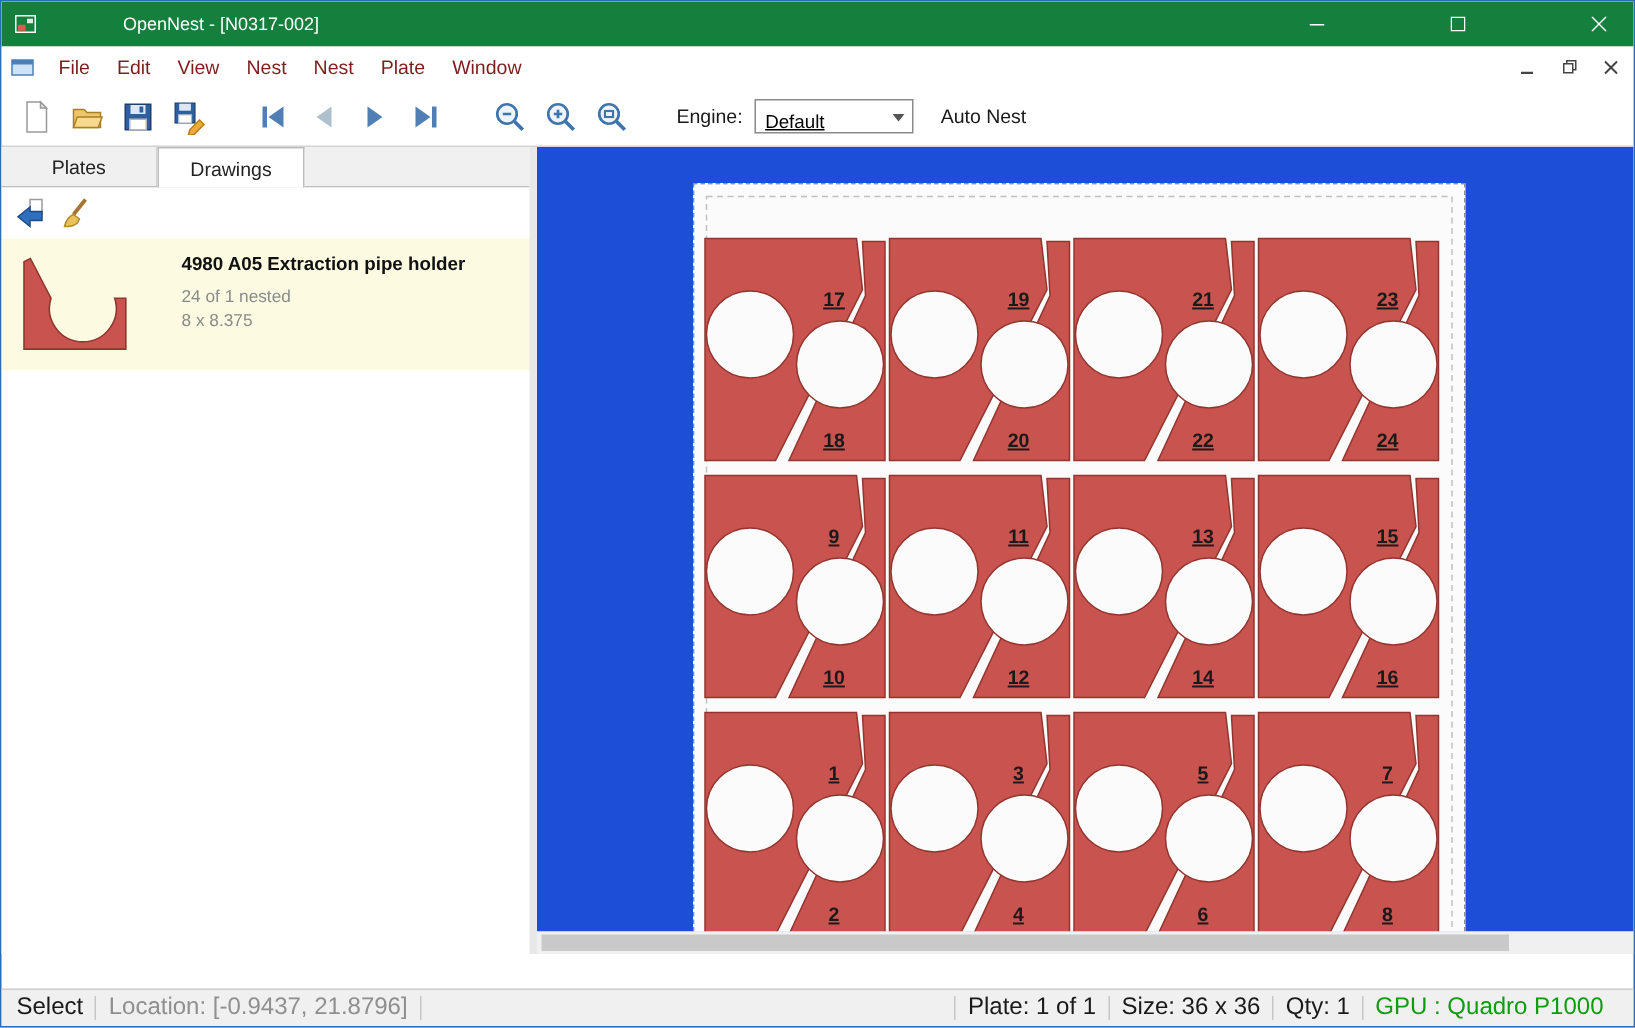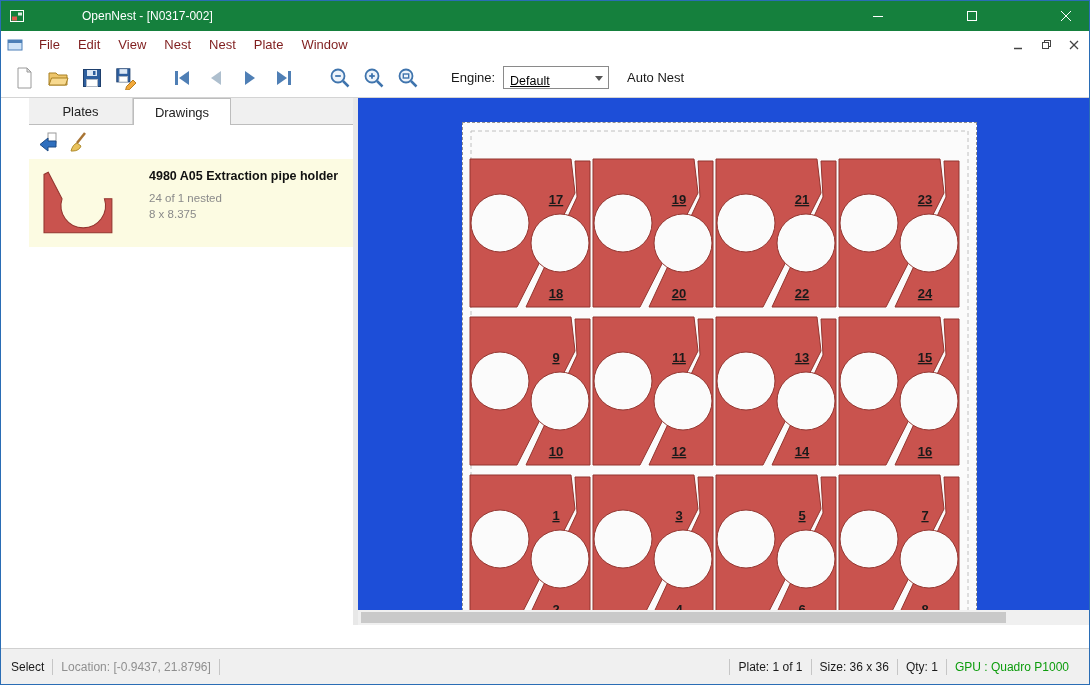--- a/index.html
+++ b/index.html
@@ -24,21 +24,21 @@
   .toolbar { height:40px; background:#fff; border-bottom:1px solid #d4d4d4; display:flex; align-items:center; flex:0 0 auto; }
   .tbtn { width:34px; height:32px; display:flex; align-items:center; justify-content:center; }
   .tgap { width:22px; }
   .engine-label { font-size:13px; color:#1a1a1a; margin:0 8px 0 26px; }
   .combo { width:106px; height:23px; background:#fff; border:1px solid #8a8a8a; display:flex; align-items:flex-end; padding-left:6px; font-size:12.5px; position:relative;text-decoration:underline; }
   .combo-arrow { position:absolute; right:5px; top:9px; width:0; height:0; border-left:4px solid transparent; border-right:4px solid transparent; border-top:5px solid #555; }
   .autonest { font-size:13px; color:#1a1a1a; margin-left:18px; }
 
   
   .main { flex:1; display:flex; min-height:0; }
-  .sidebar { width:352px; background:#fff; display:flex; flex-direction:column; flex:0 0 auto;padding-left:28px; }
+  .sidebar { width:352px; background:#fff; display:flex; flex-direction:column; flex:0 0 auto; }
   .tabstrip { height:27px; background:#f0f0f0; border-bottom:1px solid #bdbdbd; display:flex; align-items:flex-end; }
   .tab { width:104px; height:26px; display:flex; align-items:center; justify-content:center; font-size:13px; color:#222; border-right:1px solid #d2d2d2; background:#f0f0f0; }
   .tab.active { width:98px; height:27px; background:#fff; border:1px solid #bdbdbd; border-bottom:none; margin-bottom:-1px; position:relative; z-index:2; }
   .ts-fill { flex:1; height:27px; }
   .dtoolbar { height:34px; display:flex; align-items:center; padding-left:4px; background:#fff; }
   .dbtn { width:30px; height:28px; display:flex; align-items:center; justify-content:center; }
   .ditem { display:flex; padding:8px 8px 10px 8px; background:#fcfbe2; }
   .dthumb { margin-right:16px; display:flex; align-items:flex-start; }
   .dinfo  { padding-top:2px; }
   .d-title { font-size:12.5px; font-weight:bold; color:#111; margin-bottom:7px; }
@@ -49,21 +49,21 @@
 
   .canvas-wrap { flex:1; display:flex; flex-direction:column; min-width:0; }
   .canvas { flex:1; background:#a9a9a9; position:relative; overflow:hidden; }
   .plate { position:absolute; left:104px; top:24px; width:515px; height:509px; background:#fbfbfb; border:1px dashed #8f8f8f; }
   #plate-svg { display:block; }
   #plate-svg text { font-family:"Liberation Sans",sans-serif; font-size:13px; font-weight:bold; text-decoration:underline; fill:#1a1a1a; }
   .hscroll { height:15px; background:#f0f0f0; position:relative; flex:0 0 auto; }
   .hthumb { position:absolute; left:3px; top:2px; height:11px; width:645px; background:#c9c9c9; }
 
   
-  .statusbar { height:36px; background:#f0f0f0; border-top:1px solid #d0d0d0; display:flex; align-items:center; font-size:12px; color:#1a1a1a; flex:0 0 auto;margin-top:23px; }
+  .statusbar { height:25px; background:#f0f0f0; border-top:1px solid #d0d0d0; display:flex; align-items:center; font-size:16px; color:#1a1a1a; flex:0 0 auto;margin-top:23px; }
   .sb-sep { width:1px; height:16px; background:#c6c6c6; margin:0 8px; }
   .sb-mode { padding-left:10px; }
   .sb-loc { color:#8f8f8f; }
   .sb-right { margin-left:auto; display:flex; align-items:center; padding-right:20px; }
   .sb-gpu { color:#0c9c0c; }
 </style>
 </head>
 <body>
 
 <div class="window">

